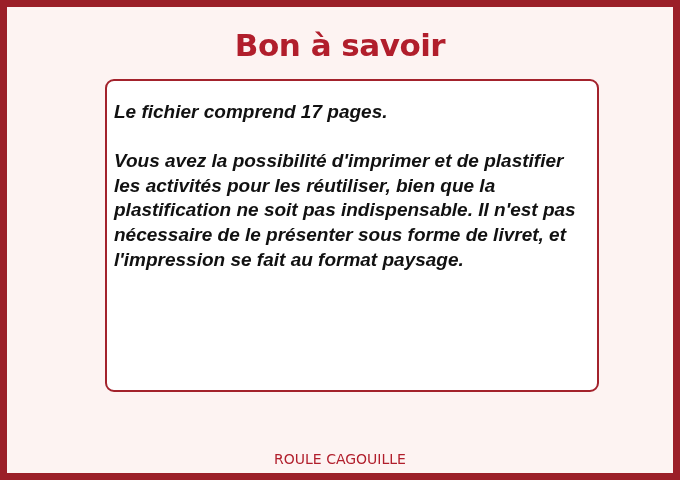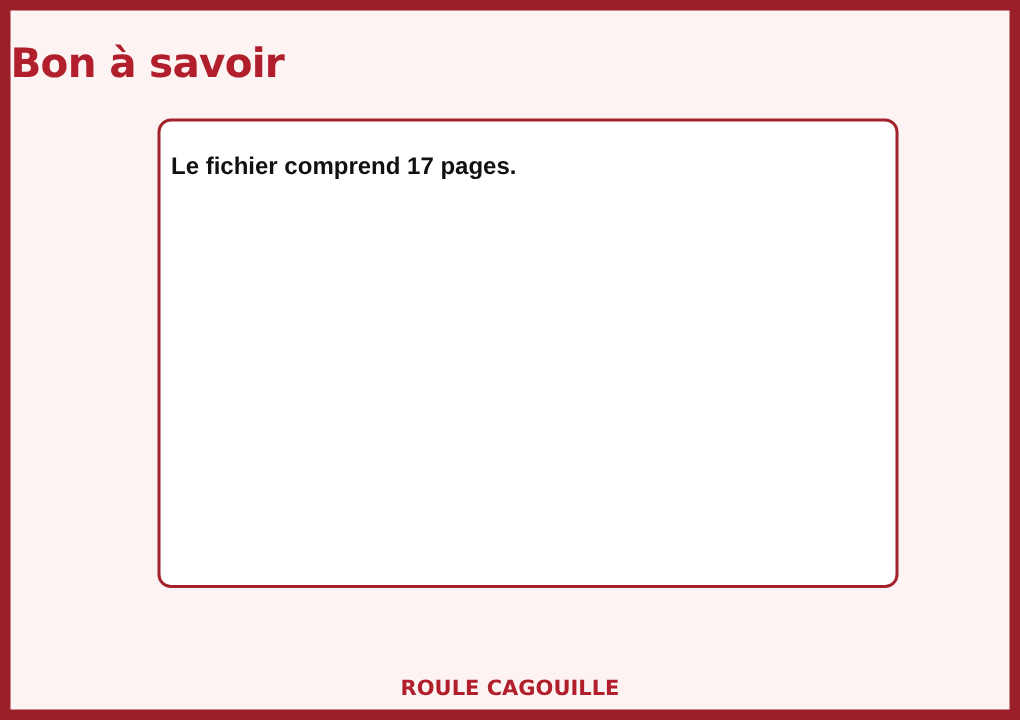--- a/index.html
+++ b/index.html
@@ -8,51 +8,54 @@
       background: #9b1f28;
       font-family: "Liberation Sans", sans-serif;
     }
     .page {
       position: absolute; left: 7px; top: 7px;
       width: 666px; height: 466px;
       background: #fdf3f2;
     }
     .title {
       position: absolute; left: 0; top: 20px; width: 666px;
+      text-align: center;
       font-family: "DejaVu Sans", sans-serif;
-      font-weight: bold; font-size: 27px; letter-spacing: -0.5px;
+      font-weight: bold; font-size: 31px; letter-spacing: -0.5px;
       color: #b11e2c;
     }
     .box {
       position: absolute; left: 98px; top: 72px;
       width: 490px; height: 309px;
       background: #ffffff;
       border: 2px solid #a3222c;
       border-radius: 9px;
     }
     .content {
       position: absolute; left: 7px; top: 19px; width: 480px;
-      font-weight: bold; font-size: 16px; line-height: 24.6px;
+      font-weight: bold; font-size: 19px; line-height: 24.6px;
       color: #111111;
+      font-style: italic;
     }
     .content p { margin: 0 0 24.6px 0; }
     .footer {
       position: absolute; left: 0; top: 444px; width: 666px;
       text-align: center;
       font-family: "DejaVu Sans", sans-serif;
-      font-weight: bold; font-size: 14px;
+      font-weight: normal; font-size: 14px;
       color: #b11e2c;
     }
   </style>
 </head>
 <body>
 
 <div class="page">
   <div class="title">Bon à savoir</div>
 
   <div class="box">
     <div class="content">
       <p>Le fichier comprend 17 pages.</p>
+      <p>Vous avez la possibilité d'imprimer et de plastifier les activités pour les réutiliser, bien que la plastification ne soit pas indispensable. Il n'est pas nécessaire de le présenter sous forme de livret, et l'impression se fait au format paysage.</p>
     </div>
   </div>
 
   <div class="footer">ROULE CAGOUILLE</div>
 </div>
 
 </body></html>

